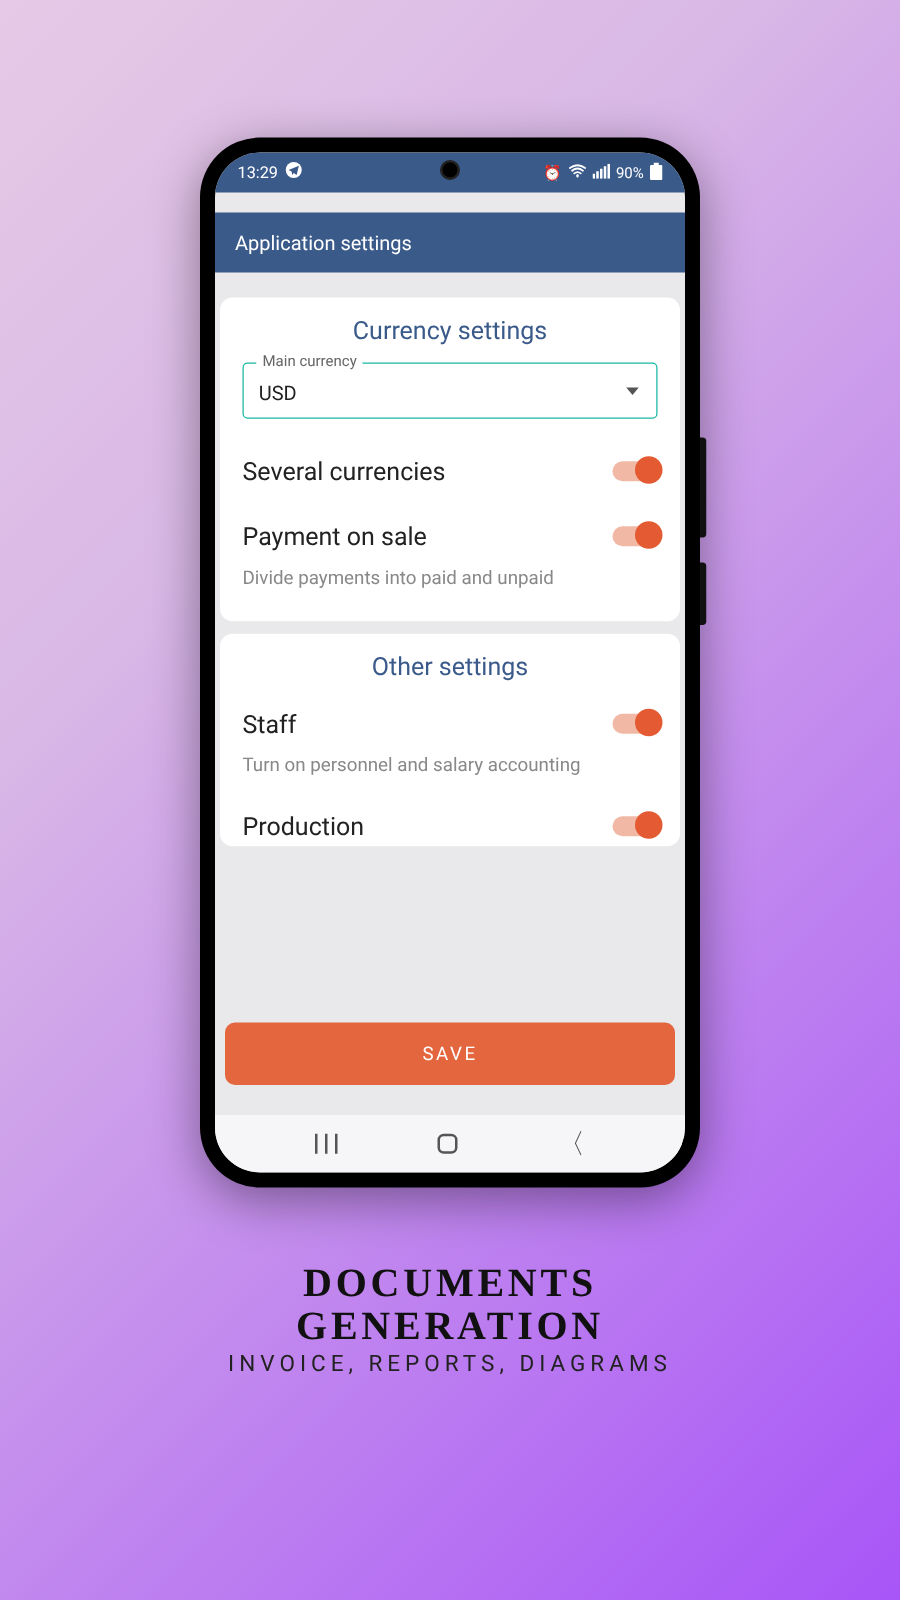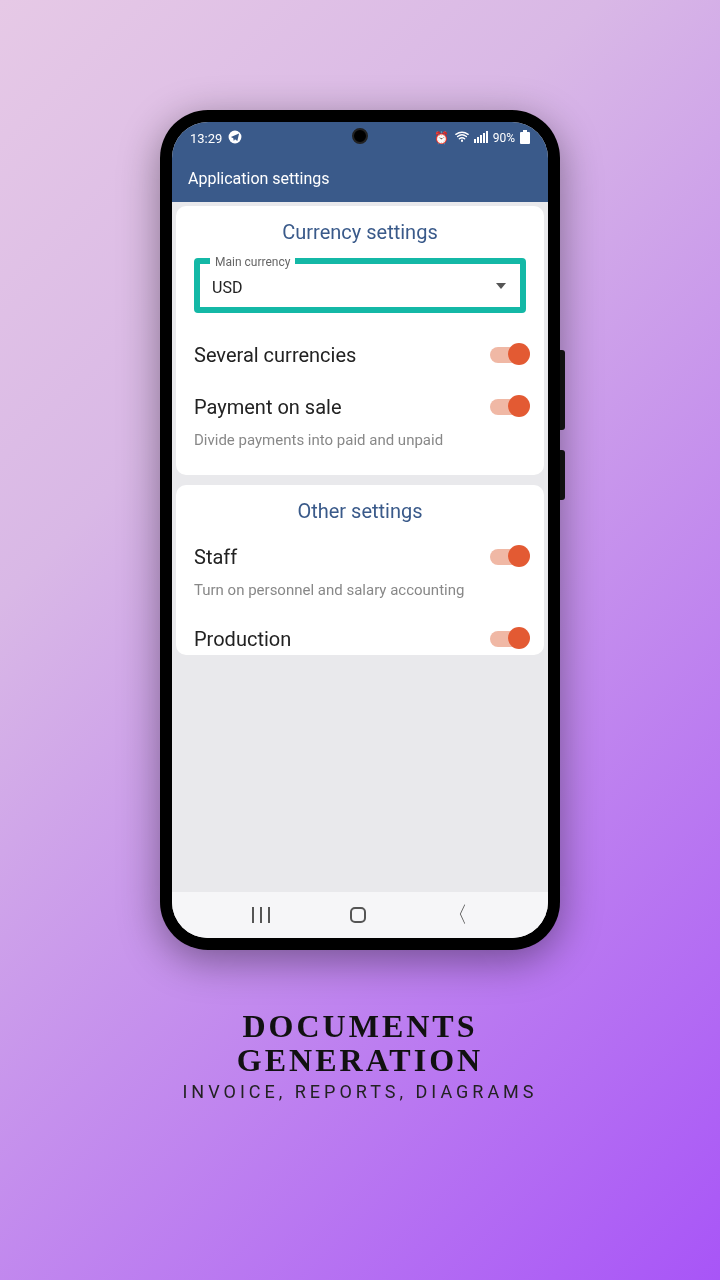--- a/index.html
+++ b/index.html
@@ -37,20 +37,21 @@
 
   .screen {
     width: 100%;
     height: 100%;
     background: #e9e9ec;
     border-radius: 36px;
     overflow: hidden;
     display: flex;
     flex-direction: column;
     position: relative;
+    gap: 16px;
   }
 
   .camera {
     position: absolute;
     top: 6px;
     left: 50%;
     transform: translateX(-50%);
     width: 16px;
     height: 16px;
     background: #000;
@@ -103,21 +104,21 @@
     text-align: center;
     color: #3a5a8a;
     font-size: 20px;
     font-weight: 400;
     margin-bottom: 14px;
   }
 
   
   .dropdown-wrap {
     position: relative;
-    border: 6px solid #14b8a6;
+    border: 1px solid #14b8a6;
     border-radius: 4px;
     padding: 14px 12px 10px 12px;
     margin-bottom: 10px;
   }
   .dropdown-legend {
     position: absolute;
     top: -9px;
     left: 10px;
     background: #fff;
     padding: 0 5px;
@@ -323,20 +324,21 @@
           <div class="setting-row">
             <span class="setting-label">Production</span>
             <div class="toggle">
                 <div class="toggle-knob"></div>
               </div>
           </div>
         </div>
       </div>
     </div>
 
+    <div class="save-btn">SAVE</div>
 
     <div class="nav-bar">
       <div class="nav-recent">
           <span></span>
           <span></span>
           <span></span>
         </div>
       <div class="nav-home"></div>
       <div class="nav-back">〈</div>
     </div>

